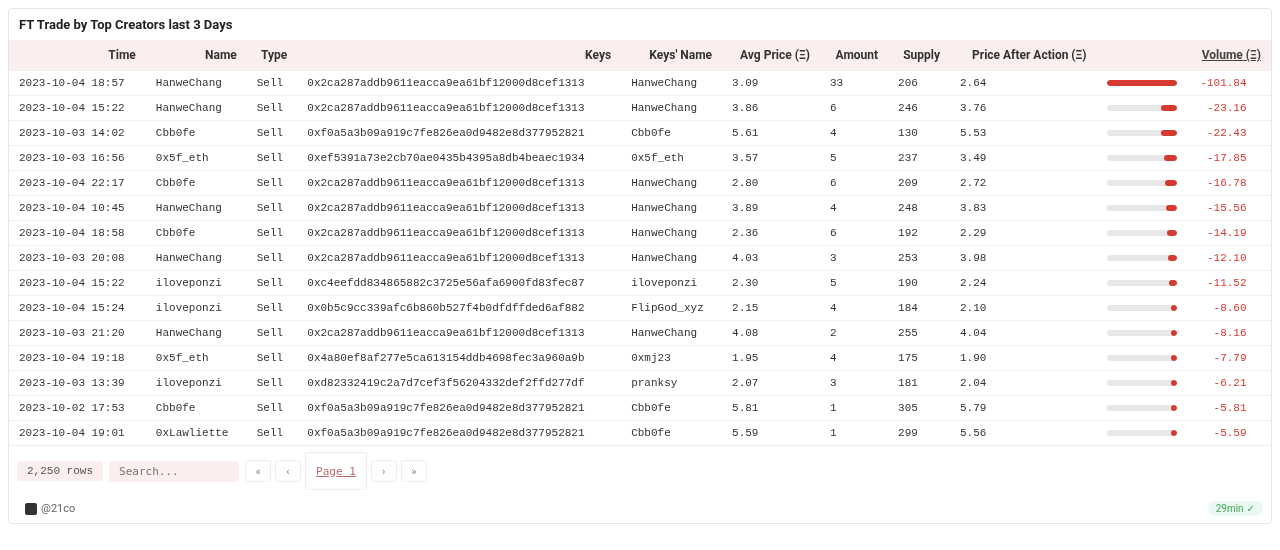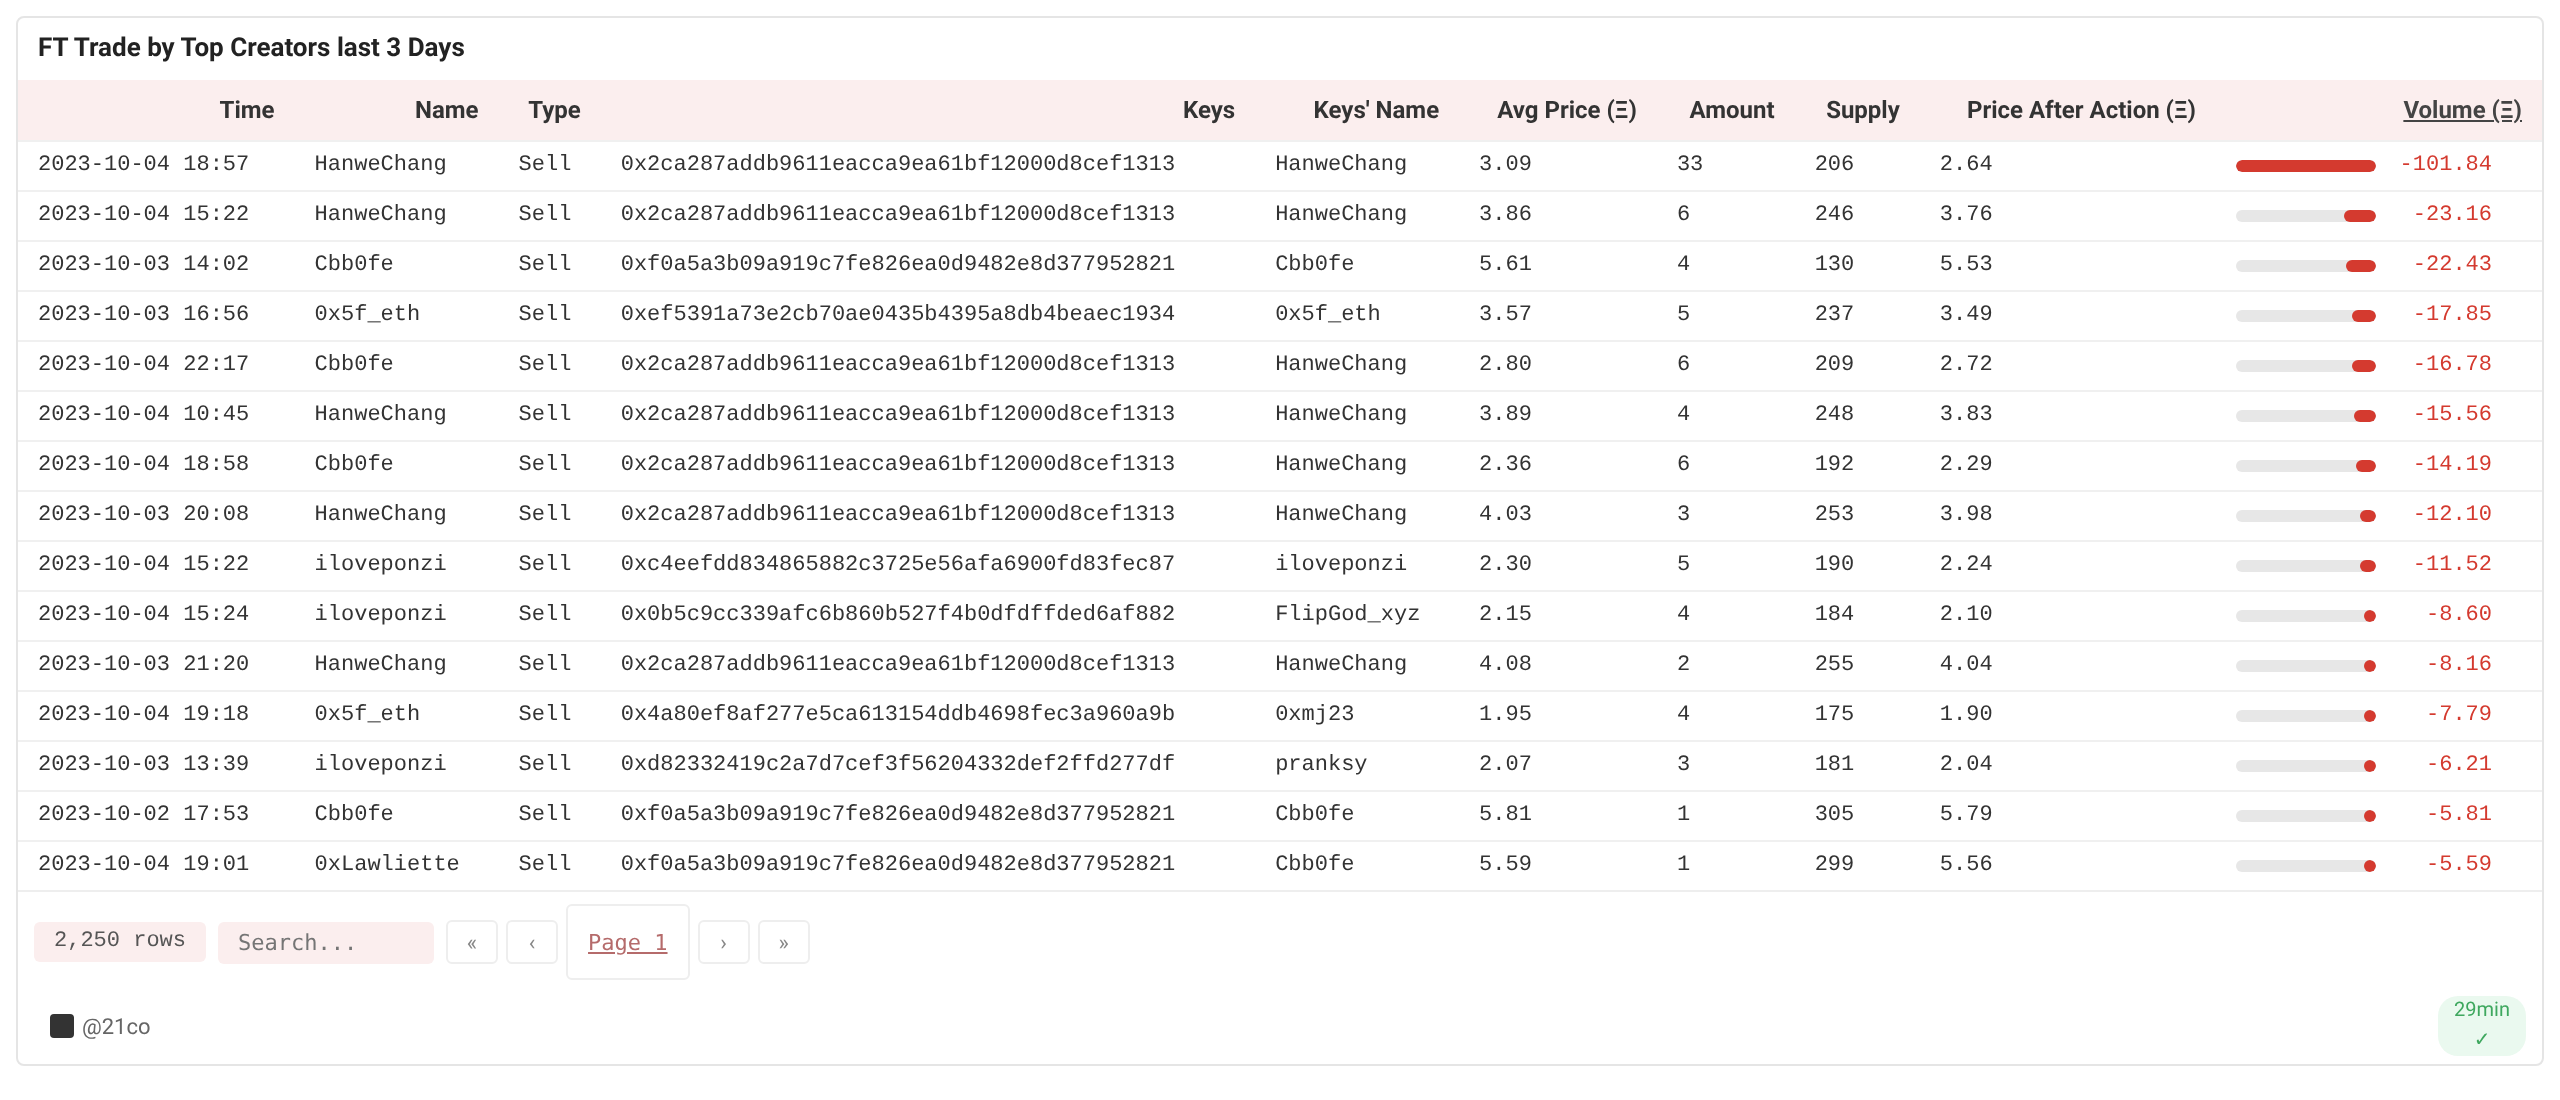--- a/index.html
+++ b/index.html
@@ -44,21 +44,21 @@
     }
     td {
       padding: 6px 10px;
       border-top: 1px solid #f0f0f0;
       vertical-align: middle;
       white-space: nowrap;
     }
     .vol-cell {
       display: flex;
       align-items: center;
-      gap: 8px;
+      gap: 20px;
       justify-content: flex-start;
     }
     .bar-track {
       width: 70px;
       height: 6px;
       background: #e7e7e7;
       border-radius: 3px;
       position: relative;
       overflow: hidden;
       flex-shrink: 0;
@@ -91,21 +91,21 @@
       font-size: 11px;
       color: #555;
     }
     .search {
       background: #fbeeee;
       border: none;
       padding: 4px 10px;
       border-radius: 3px;
       font-family: monospace;
       font-size: 11px;
-      width: 108px;
+      width: 130px;
       color: #888;
       outline: none;
     }
     .pager {
       display: flex;
       align-items: center;
       gap: 4px;
     }
     .pager-btn {
       display: flex;
@@ -149,21 +149,20 @@
     }
     .age-tag {
       background: #eaf9ef;
       color: #3fa85f;
       padding: 2px 8px;
       border-radius: 10px;
       font-size: 10px;
       display: inline-flex;
       align-items: center;
       gap: 3px;
-      flex-direction: column;
     }
     .check-icon::after {
       content: "✓";
       font-size: 10px;
     }
     .bottom-row {
       display: flex;
       align-items: center;
       justify-content: space-between;
       padding: 2px 8px 4px 8px;

